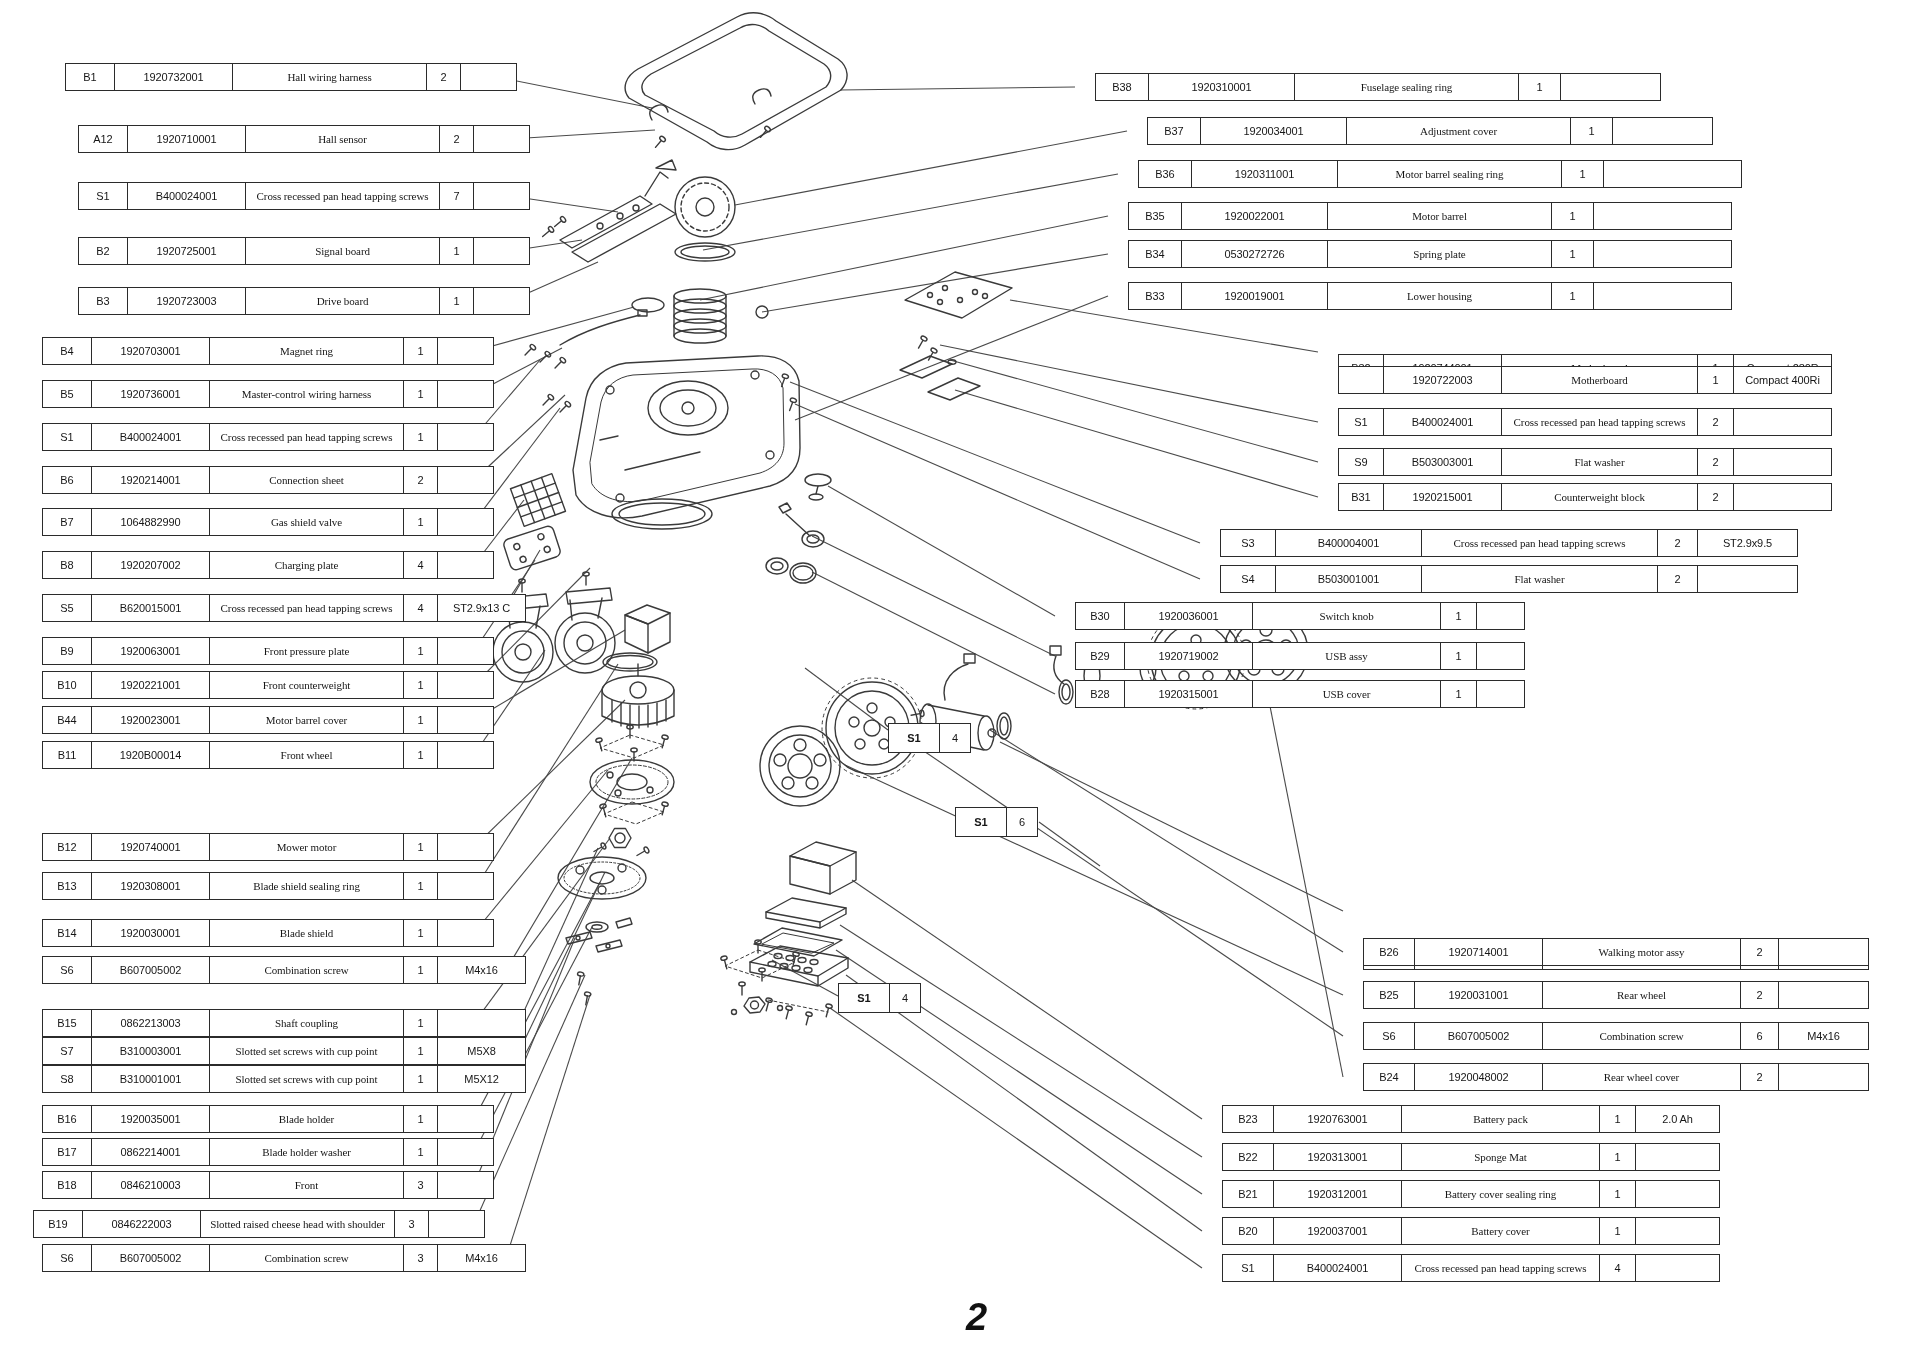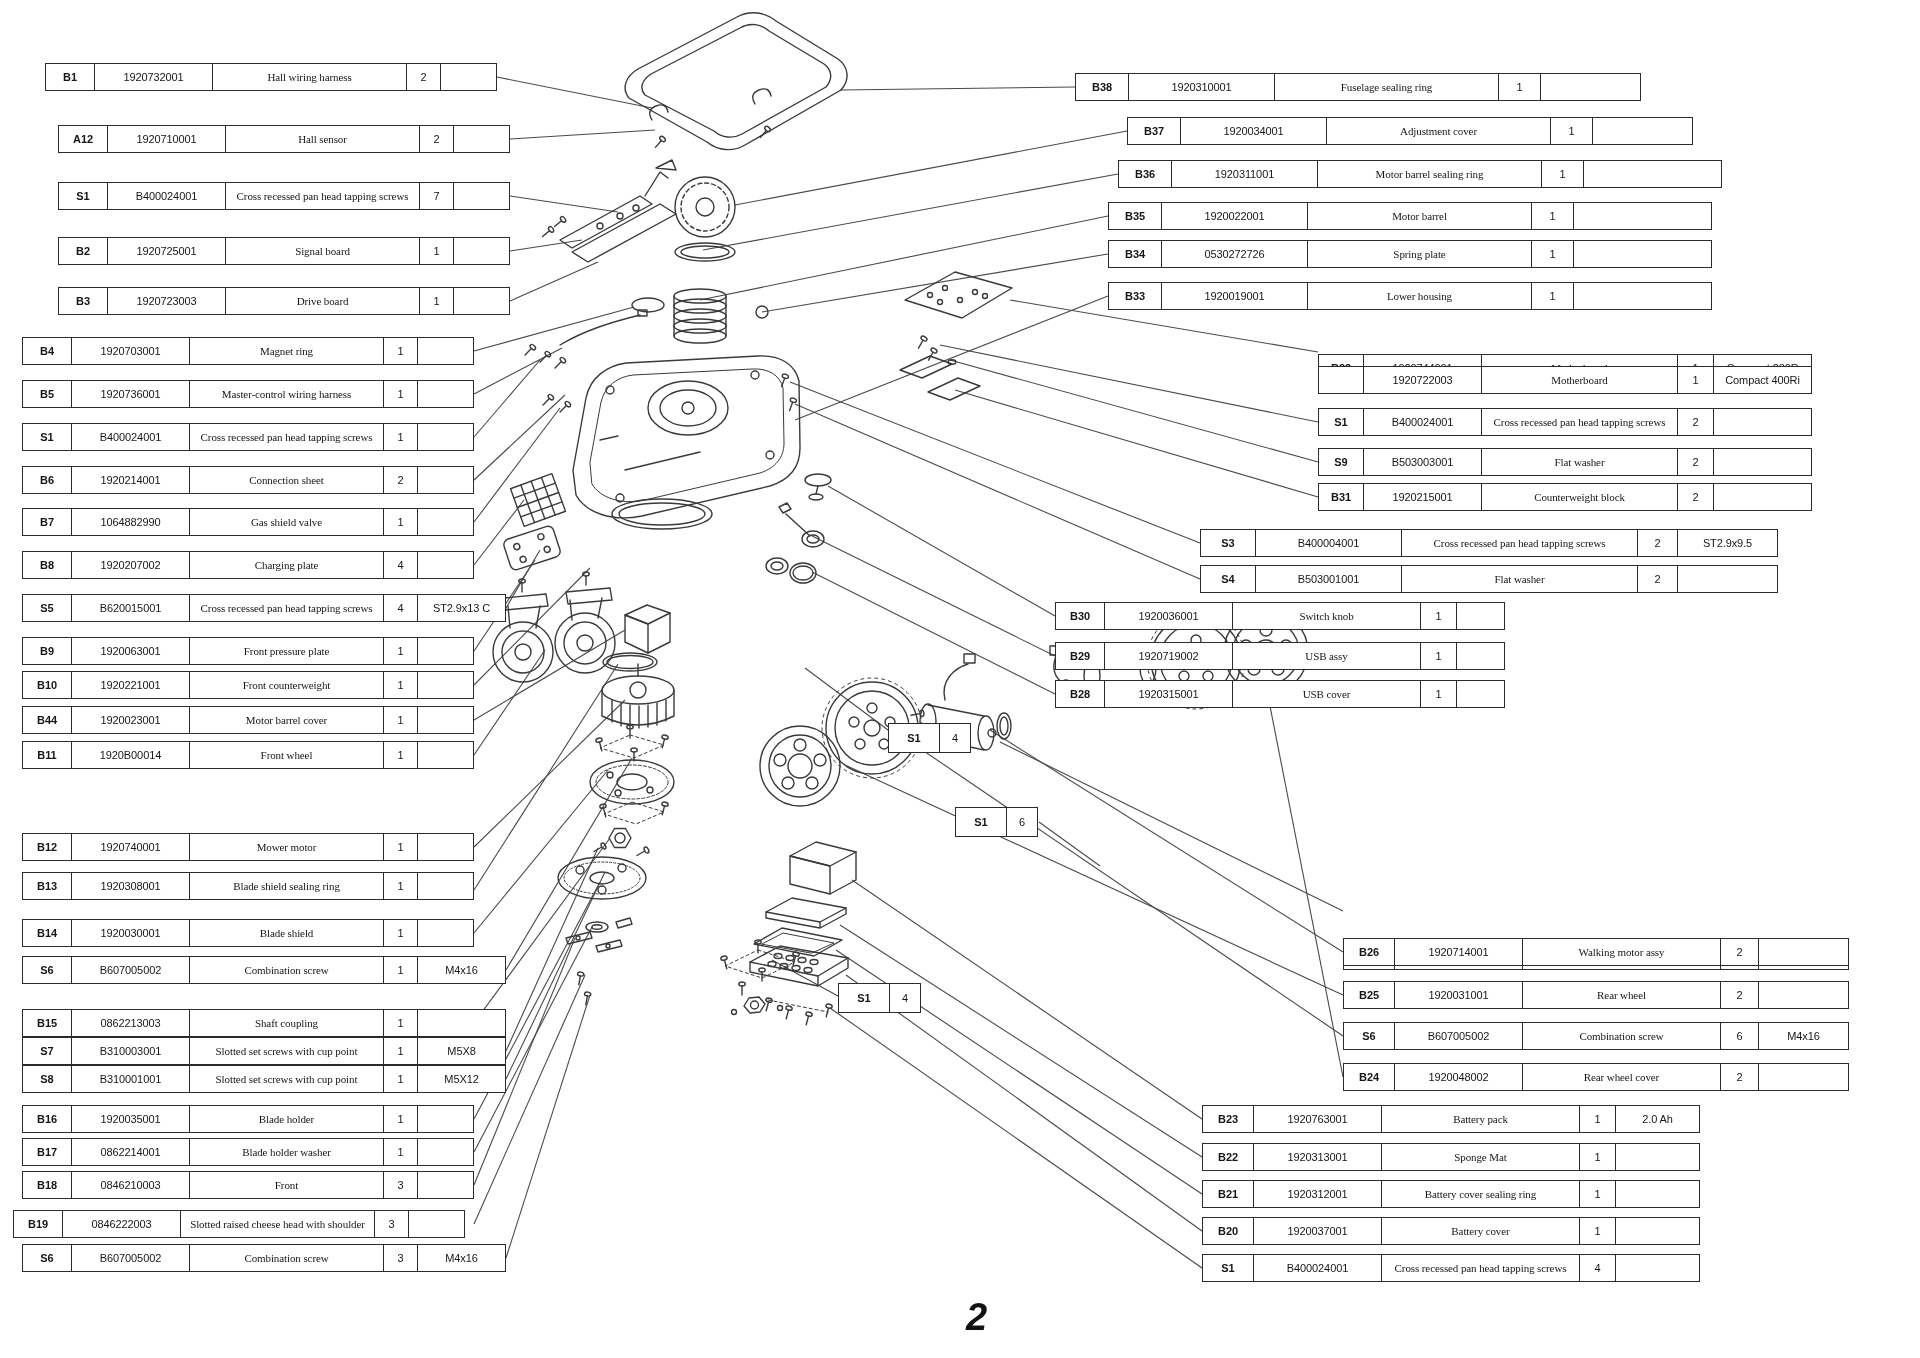--- a/index.html
+++ b/index.html
@@ -5,21 +5,21 @@
   html,body{margin:0;padding:0;background:#e8e8e8;}
   .page{position:relative;width:1920px;height:1358px;background:#ffffff;overflow:hidden;
         font-family:"Liberation Sans", sans-serif;}
   svg.art{position:absolute;left:0;top:0;z-index:1;}
   .ptable{position:absolute;display:flex;height:28px;z-index:2;}
   .callout{position:absolute;display:flex;height:30px;z-index:2;}
   .cell{box-sizing:border-box;border:1.6px solid #2b2b2b;border-left:none;display:flex;
         align-items:center;justify-content:center;font-size:11px;color:#161616;
         white-space:nowrap;overflow:hidden;background:#fff;letter-spacing:-0.1px;}
   .ptable .cell:first-child,.callout .cell:first-child{border-left:1.6px solid #2b2b2b;}
-  .c-id{width:var(--wid);font-weight:bold;}
+  .c-id{width:var(--wid);font-weight:normal;margin-left:20px;}
   .c-pn{width:var(--wpn);}
   .c-desc{width:var(--wdesc);font-family:Liberation Serif, serif;}
   .c-qty{width:var(--wqty);}
   .c-spec{width:var(--wspec);}
   .c-call-id{width:52px;font-weight:bold;}
   .c-call-qty{width:31px;}
   .cols-left  {--wid:50px;--wpn:118px;--wdesc:194px;--wqty:34px;--wspec:56px;}
   .cols-lefts {--wid:50px;--wpn:118px;--wdesc:194px;--wqty:34px;--wspec:88px;}
   .cols-rA    {--wid:54px;--wpn:146px;--wdesc:224px;--wqty:42px;--wspec:100px;}
   .cols-rB    {--wid:54px;--wpn:146px;--wdesc:224px;--wqty:42px;--wspec:138px;}

